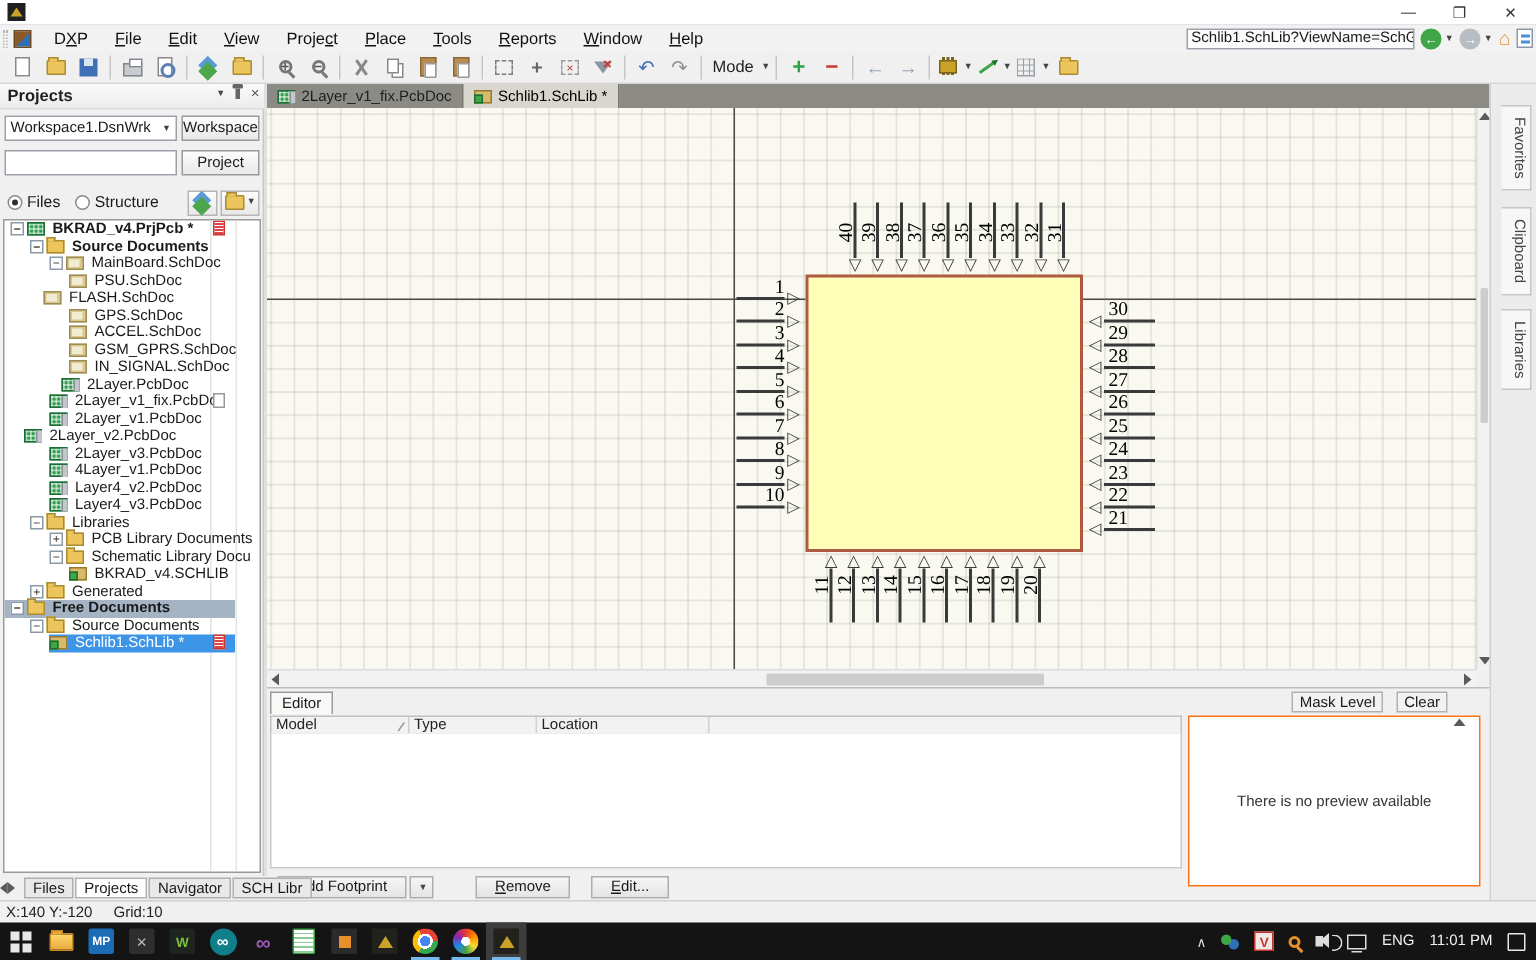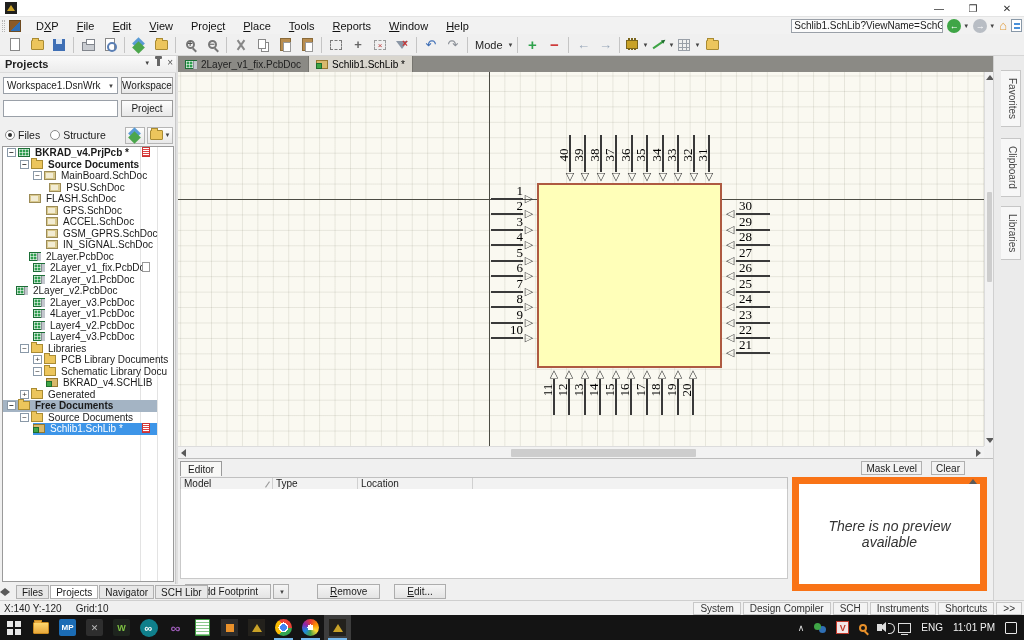--- a/index.html
+++ b/index.html
@@ -168,22 +168,22 @@
   .editor-panel{position:absolute;left:178px;top:458px;width:815px;height:142px;background:#f0f0f0;border-top:1px solid #bdbdbd;}
   .editor-tab{position:absolute;left:2px;top:2px;height:15px;padding:0 7px;background:#f8f8f6;
         border:1px solid #9a9a9a;border-bottom:none;display:flex;align-items:center;font-size:10px;}
   .mask-btn{position:absolute;top:2px;height:14px;background:#f2f2f2;border:1px solid #b0b0b0;
         display:flex;align-items:center;justify-content:center;font-size:10px;padding:0 4px;}
   .fp-table-head{position:absolute;left:2px;top:18px;width:608px;height:13px;background:#f2f2f2;
         border:1px solid #c0c0c0;display:flex;font-size:10px;color:#222;}
   .fp-col{border-right:1px solid #d0d0d0;padding:0 3px;display:flex;align-items:center;position:relative;}
   .sort-mark{position:absolute;right:4px;top:3px;width:1px;height:7px;background:#999;transform:rotate(35deg);}
   .fp-table-body{position:absolute;left:2px;top:30px;width:608px;height:90px;background:#fff;border:1px solid #c9c9c9;border-top:none;}
-  .preview-pane{position:absolute;left:614px;top:18px;width:195px;height:114px;background:#fff;border:7px solid #f97316;
-        display:flex;align-items:center;justify-content:center;font-size:14px;color:#333;text-align:center;font-style:italic;}
+  .preview-pane{position:absolute;left:614px;top:18px;width:195px;height:114px;background:#fff;border:1px solid #f97316;
+        display:flex;align-items:center;justify-content:center;font-size:10px;color:#333;text-align:center;}
   .fp-buttons{position:absolute;left:7px;top:125px;display:flex;align-items:center;}
   .fp-btn{height:15px;background:linear-gradient(#f5f5f5,#e4e4e4);border:1px solid #adadad;
         display:flex;align-items:center;justify-content:center;font-size:10px;padding:0 12px;margin-right:2px;}
   .fp-dd{width:16px;height:15px;background:linear-gradient(#f5f5f5,#e4e4e4);border:1px solid #adadad;
         display:flex;align-items:center;justify-content:center;margin-right:28px;}
   
   .bottom-tabs{position:absolute;left:0;top:584px;width:178px;height:16px;background:#f0f0f0;display:flex;align-items:center;}
   .bt-arrow{width:10px;height:12px;display:flex;align-items:center;justify-content:center;position:relative;}
   .bt-tab{height:14px;border:1px solid #b0b0b0;background:#e8e8e8;display:flex;align-items:center;
         padding:0 5px;font-size:10px;margin-right:1px;white-space:nowrap;}
@@ -489,21 +489,21 @@
           <div class="tree-row" style="padding-left: 17px; font-weight: bold;">
             <span class="exp">−</span>
             <span class="ti ti-folder"></span>
             <span class="tree-label">Source Documents</span>
           </div>
           <div class="tree-row" style="padding-left: 30px;">
             <span class="exp">−</span>
             <span class="ti ti-sch"></span>
             <span class="tree-label">MainBoard.SchDoc</span>
           </div>
-          <div class="tree-row" style=" justify-content: center;">
+          <div class="tree-row" style="padding-left: 43px;">
             <span class="ti ti-sch"></span>
             <span class="tree-label">PSU.SchDoc</span>
           </div>
           <div class="tree-row" style="padding-left: 26px;">
             <span class="ti ti-sch"></span>
             <span class="tree-label">FLASH.SchDoc</span>
           </div>
           <div class="tree-row" style="padding-left: 43px;">
             <span class="ti ti-sch"></span>
             <span class="tree-label">GPS.SchDoc</span>
@@ -513,21 +513,21 @@
             <span class="tree-label">ACCEL.SchDoc</span>
           </div>
           <div class="tree-row" style="padding-left: 43px;">
             <span class="ti ti-sch"></span>
             <span class="tree-label">GSM_GPRS.SchDoc</span>
           </div>
           <div class="tree-row" style="padding-left: 43px;">
             <span class="ti ti-sch"></span>
             <span class="tree-label">IN_SIGNAL.SchDoc</span>
           </div>
-          <div class="tree-row" style="padding-left: 26px;">
+          <div class="tree-row" style="padding-left: 38px;">
             <span class="ti ti-pcb"></span>
             <span class="tree-label">2Layer.PcbDoc</span>
           </div>
           <div class="tree-row" style="padding-left: 30px;">
             <span class="ti ti-pcb"></span>
             <span class="tree-label">2Layer_v1_fix.PcbDoc</span>
             <span class="st-ico st-page"></span>
           </div>
           <div class="tree-row" style="padding-left: 30px;">
             <span class="ti ti-pcb"></span>
@@ -791,28 +791,20 @@
       </span>
       <span class="bt-tab">Files</span>
       <span class="bt-tab active">Projects</span>
       <span class="bt-tab">Navigator</span>
       <span class="bt-tab">SCH Libr</span>
     </div>
 
   <div class="statusbar">
     <span class="sb-pos">X:140 Y:-120</span>
     <span class="sb-grid">Grid:10</span>
-    <span class="sb-right" id="sb-right">
-        <span class="sb-btn">System</span>
-        <span class="sb-btn">Design Compiler</span>
-        <span class="sb-btn">SCH</span>
-        <span class="sb-btn">Instruments</span>
-        <span class="sb-btn">Shortcuts</span>
-        <span class="sb-btn">&gt;&gt;</span>
-      </span>
   </div>
 
   <div class="taskbar">
     <div id="task-icons" style="display:flex;">
         <div class="tb-slot">
           <span class="tk tk-start"></span>
         </div>
         <div class="tb-slot">
           <span class="tk tk-explorer"></span>
         </div>

